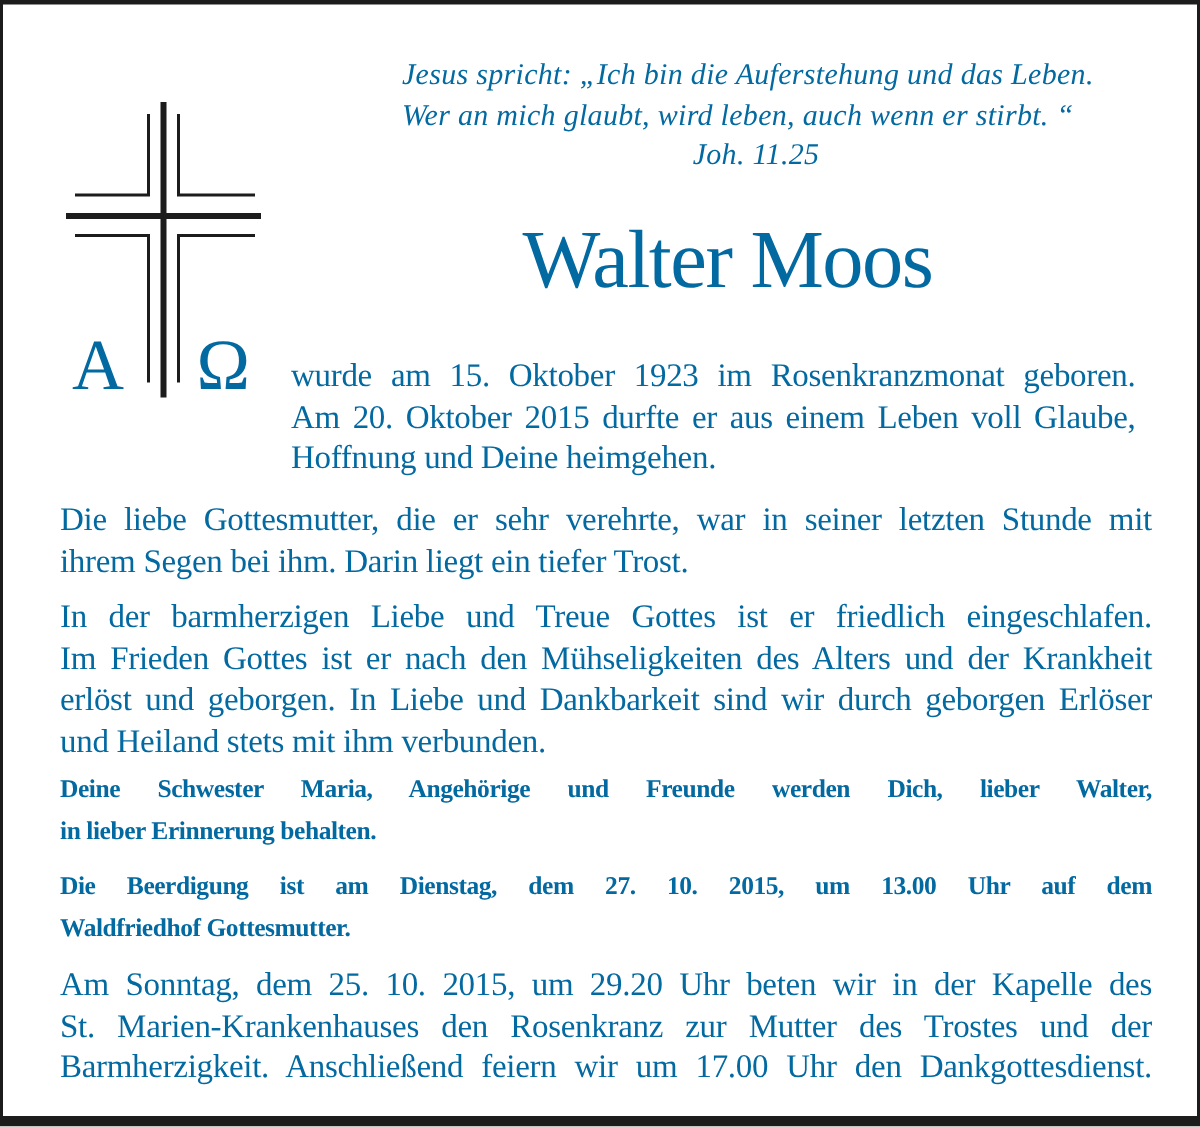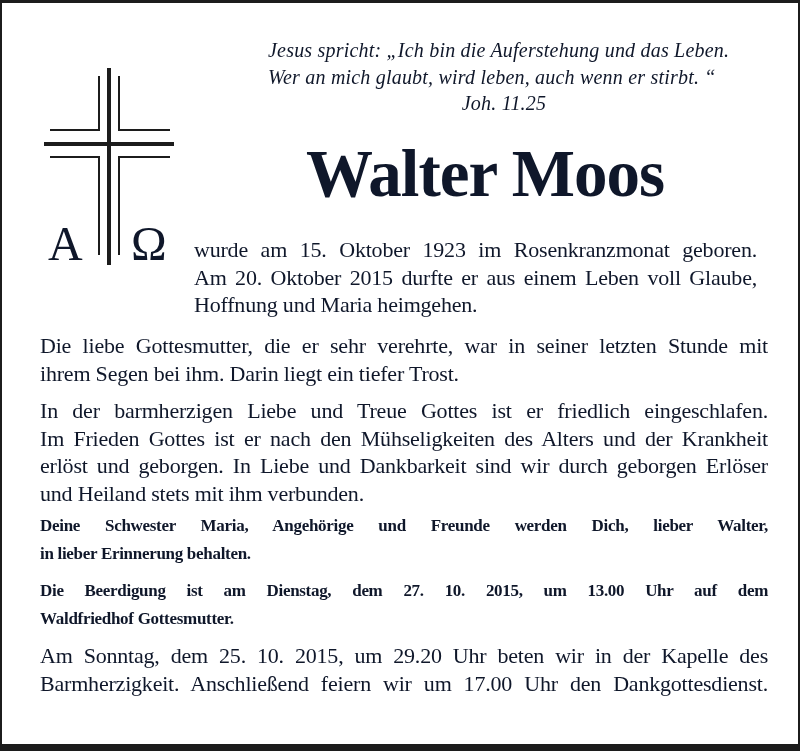--- a/index.html
+++ b/index.html
@@ -6,21 +6,21 @@
   .page {
     position: relative;
     width: 800px;
     height: 751px;
     box-sizing: border-box;
     background: #ffffff;
     border: 2px solid #1c1c1c;
     border-top-width: 3px;
     border-bottom-width: 7px;
     font-family: "Liberation Serif", serif;
-    color: #0f172a;
+    color: #0369a1;
     overflow: hidden;
   }
 
   
   .scripture {
     position: absolute;
     left: 266px; top: 34px; width: 472px;
     font-style: italic;
     font-size: 20px;
     line-height: 27px;
@@ -38,22 +38,22 @@
     font-family: "Liberation Serif", serif;
   }
   .alpha { left: 46px; top: 217px; }
   .omega { left: 129px; top: 217px; }
 
   
   .name {
     position: absolute;
     left: 198px; top: 128px; width: 570px;
     text-align: center;
-    font-weight: bold;
-    font-size: 67px;
+    font-weight: normal;
+    font-size: 55px;
     line-height: 84px;
     letter-spacing: -1px;
     white-space: nowrap;
   }
 
   
   .intro {
     position: absolute;
     left: 192px; top: 233px; width: 563px;
     font-size: 22px;
@@ -106,21 +106,21 @@
     </svg>
   </div>
   <div class="greek alpha">A</div>
   <div class="greek omega">Ω</div>
 
   <div class="name">Walter Moos</div>
 
   <div class="intro">
     <div class="jl">wurde am 15. Oktober 1923 im Rosenkranzmonat geboren.</div>
     <div class="jl">Am 20. Oktober 2015 durfte er aus einem Leben voll Glaube,</div>
-    <div class="ll">Hoffnung und Maria heimgehen.</div>
+    <div class="ll">Hoffnung und Deine heimgehen.</div>
   </div>
 
   <div class="para p1">
     <div class="jl">Die liebe Gottesmutter, die er sehr verehrte, war in seiner letzten Stunde mit</div>
     <div class="ll">ihrem Segen bei ihm. Darin liegt ein tiefer Trost.</div>
   </div>
 
   <div class="para p2">
     <div class="jl">In der barmherzigen Liebe und Treue Gottes ist er friedlich eingeschlafen.</div>
     <div class="jl">Im Frieden Gottes ist er nach den Mühseligkeiten des Alters und der Krankheit</div>
@@ -133,16 +133,17 @@
     <div class="ll">in lieber Erinnerung behalten.</div>
   </div>
 
   <div class="para bold p4">
     <div class="jl">Die Beerdigung ist am Dienstag, dem 27. 10. 2015, um 13.00 Uhr auf dem</div>
     <div class="ll">Waldfriedhof Gottesmutter.</div>
   </div>
 
   <div class="para p5">
     <div class="jl">Am Sonntag, dem 25. 10. 2015, um 29.20 Uhr beten wir in der Kapelle des</div>
+    <div class="jl">St. Marien-Krankenhauses den Rosenkranz zur Mutter des Trostes und der</div>
     <div class="jl">Barmherzigkeit. Anschließend feiern wir um 17.00 Uhr den Dankgottesdienst.</div>
   </div>
 
 </div>
 
 </body></html>

